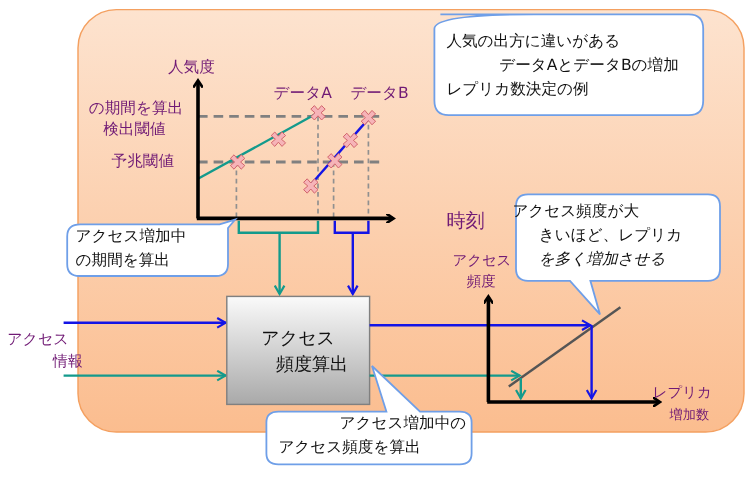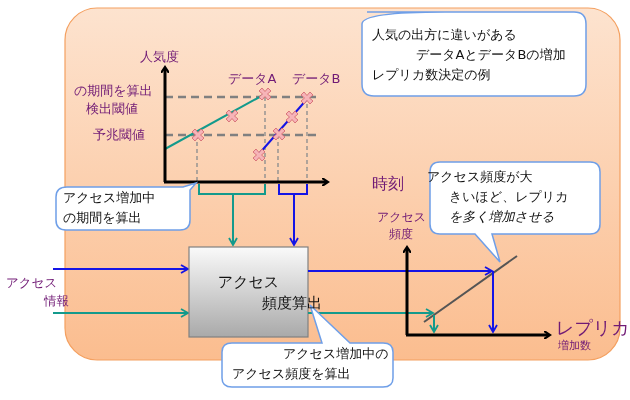--- a/index.html
+++ b/index.html
@@ -107,21 +107,21 @@
 <div class="callout-text" style="left:63px;top:208px;">の期間を算出</div>
 
 <div class="callout-text" style="left:427px;top:167px;">アクセス頻度が大</div>
 <div class="callout-text" style="left:449px;top:187px;">きいほど、レプリカ</div>
 <div class="callout-text" style="left:449px;top:207px;font-style:italic;">を多く増加させる</div>
 
 <div class="callout-text" style="left:238px;top:344px;margin-left:45px;">アクセス増加中の</div>
 <div class="callout-text" style="left:232px;top:364px;">アクセス頻度を算出</div>
 
 <div class="box-text" style="left:189px;top:272px;width:119px;">アクセス</div>
-<div class="box-text" style="left:189px;top:293px;width:142px;padding-left:32px;">頻度算出</div>
+<div class="box-text" style="left:189px;top:293px;width:142px;">頻度算出</div>
 
 <div class="lbl" style="left:6px;top:275px;font-size:12.5px;">アクセス</div>
 <div class="lbl" style="left:20px;top:293px;font-size:12.5px;margin-left:24px;">情報</div>
 
 <div class="lbl" style="left:377px;top:210px;">アクセス</div>
 <div class="lbl" style="left:389px;top:227px;">頻度</div>
-<div class="lbl" style="left:556px;top:320px;font-size:18px;">レプリカ</div>
+<div class="lbl" style="left:544px;top:320px;font-size:12px;">レプリカ</div>
 <div class="lbl" style="left:558px;top:338px;font-size:11px;">増加数</div>
 
 </body></html>

